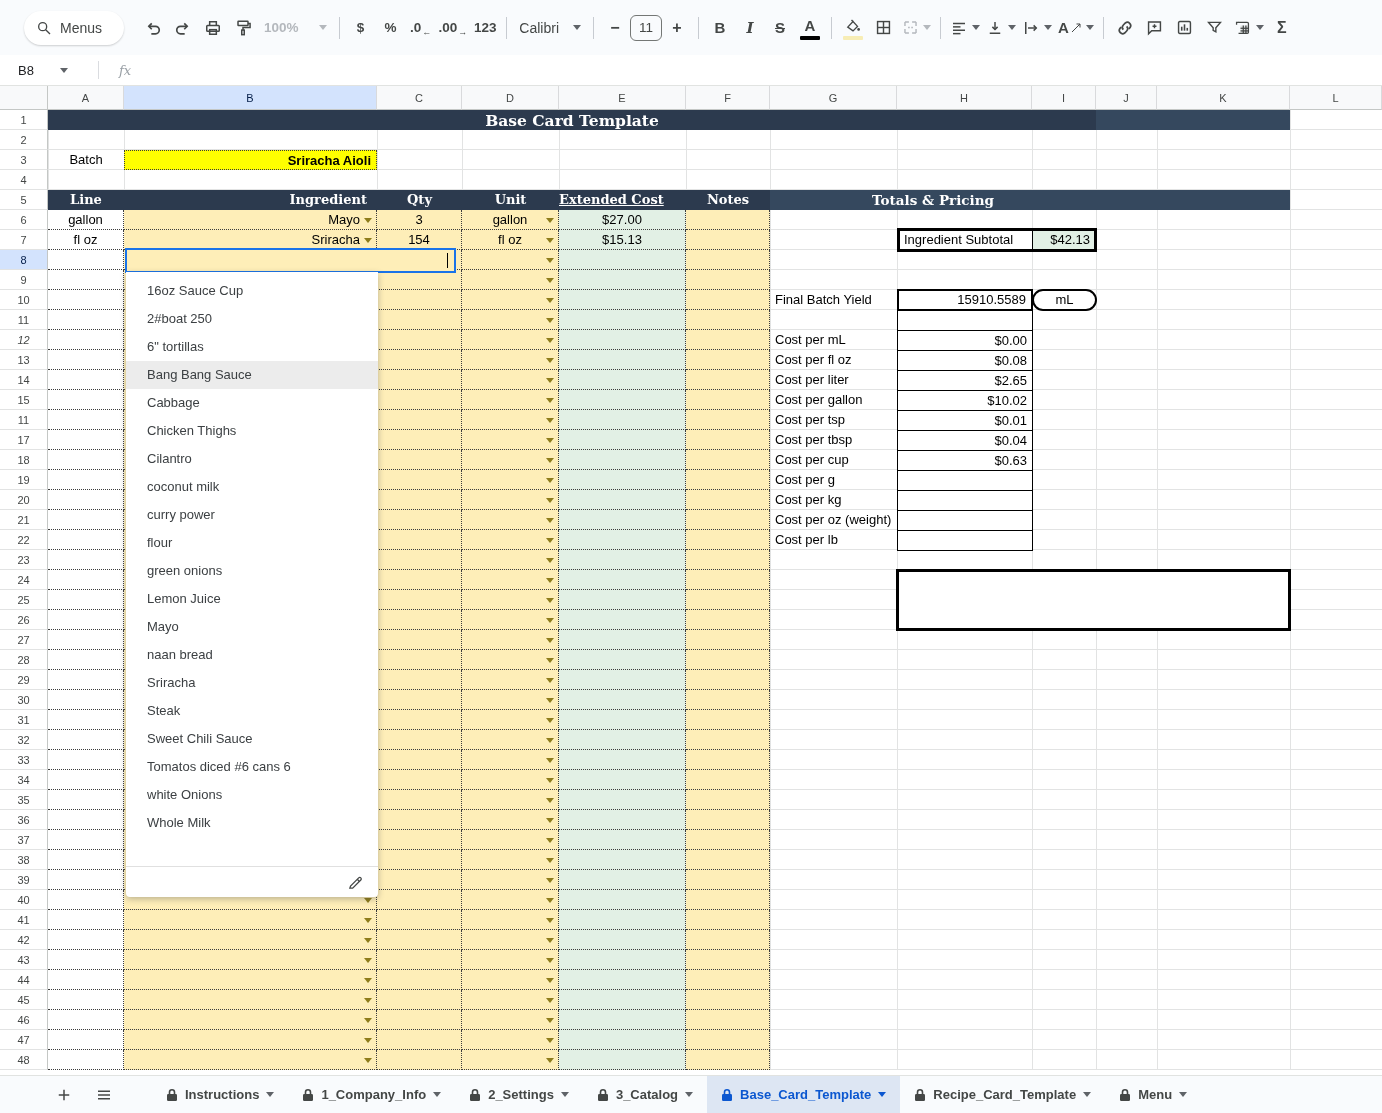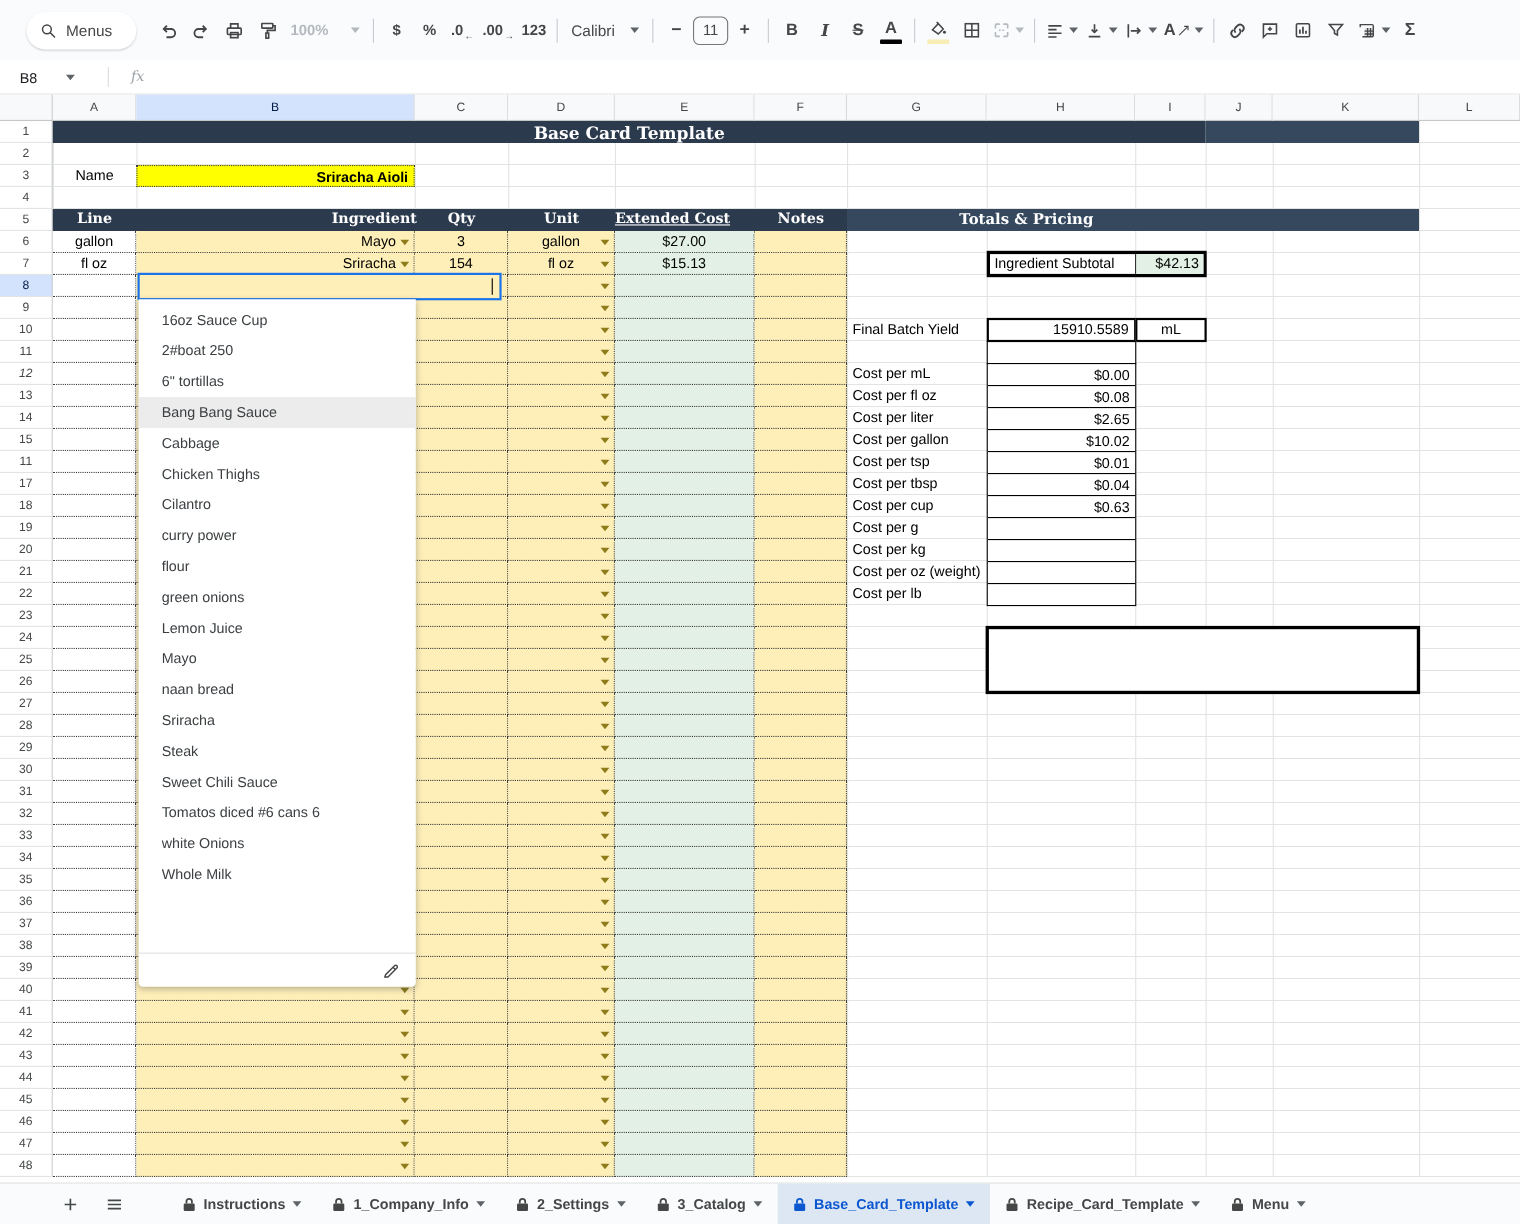--- a/index.html
+++ b/index.html
@@ -806,43 +806,43 @@
         </div>
         <div class="cell bg-g t-c" style="left: 559px; top: 940px; width: 127px;"></div>
         <div class="cell bg-y" style="left: 686px; top: 940px; width: 84px;"></div>
       </div>
 
     <div class="banner" style="left:48px; top:0; width:1048px; background:#2c3a4e; text-align:center; font-size:15.5px; line-height:21px;">
       <span>Base Card Template</span>
     </div>
     <div class="banner" style="left:1096px; top:0; width:194px; background:#35485e;"></div>
 
-    <div class="glabel" style="left:48px; top:40px; width:76px; text-align:center; padding-left:0;"><span>Name</span></div>
+    <div class="glabel" style="left:48px; top:40px; width:76px; text-align:center; padding-left:0;"><span>Batch</span></div>
     <div class="cell" style="left:124px; top:40px; width:253px; background:#ffff00; border:1px dotted #3c3c3c; font-weight:bold; text-align:right; padding-right:5px;"><span>Sriracha Aioli</span></div>
 
     <div class="banner" style="left:48px; top:80px; width:722px; background:#2c3a4e; font-size:13px; line-height:20px;">
       <span style="position:absolute; left:0; width:76px; text-align:center;">Line</span>
-      <span style="position:absolute; left:88px; width:253px; text-align:right; padding-right:10px;">Ingredient</span>
+      <span style="position:absolute; left:76px; width:253px; text-align:right; padding-right:10px;">Ingredient</span>
       <span style="position:absolute; left:329px; width:85px; text-align:center;">Qty</span>
       <span style="position:absolute; left:414px; width:97px; text-align:center;">Unit</span>
       <span style="position:absolute; left:511px; width:127px; text-decoration:underline;">Extended Cost</span>
       <span style="position:absolute; left:638px; width:84px; text-align:center;">Notes</span>
     </div>
     <div class="banner" style="left:770px; top:80px; width:520px; background:#35485e; font-size:13.5px; line-height:20px;">
       <span style="position:absolute; left:0; width:326px; text-align:center;">Totals &amp; Pricing</span>
     </div>
 
     <div class="bbox" style="left:897px; top:118px; width:200px; height:24px; border-width:3px; display:flex;">
       <div style="width:133px; border-right:1px solid #000; padding-left:4px;">Ingredient Subtotal</div>
       <div style="flex:1; background:#e2f0e5; text-align:right; padding-right:4px;">$42.13</div>
     </div>
 
     <div class="glabel" style="left:770px; top:180px; width:127px;"><span>Final Batch Yield</span></div>
     <div class="bbox" style="left:897px; top:179px; width:136px; height:22px; text-align:right; padding-right:5px;"><span>15910.5589</span></div>
-    <div class="bbox" style="left:1032px; top:179px; width:65px; height:22px; text-align:center;"><span>mL</span></div>
+    <div class="bbox" style="left:1032px; top:179px; width:65px; height:22px; text-align:center;border-radius:11px;"><span>mL</span></div>
     <div class="bbox" style="left:897px; top:200px; width:136px; height:21px; border-width:1.5px;"></div>
 
     <div id="cost-labels">
         <div class="glabel" style="left: 770px; top: 220px; width: 127px;">Cost per mL</div>
         <div class="glabel" style="left: 770px; top: 240px; width: 127px;">Cost per fl oz</div>
         <div class="glabel" style="left: 770px; top: 260px; width: 127px;">Cost per liter</div>
         <div class="glabel" style="left: 770px; top: 280px; width: 127px;">Cost per gallon</div>
         <div class="glabel" style="left: 770px; top: 300px; width: 127px;">Cost per tsp</div>
         <div class="glabel" style="left: 770px; top: 320px; width: 127px;">Cost per tbsp</div>
         <div class="glabel" style="left: 770px; top: 340px; width: 127px;">Cost per cup</div>
@@ -874,20 +874,21 @@
 
     <div id="dropdown">
       <div id="dd-options">
           <div class="dd-item">16oz Sauce Cup</div>
           <div class="dd-item">2#boat 250</div>
           <div class="dd-item">6" tortillas</div>
           <div class="dd-item hl">Bang Bang Sauce</div>
           <div class="dd-item">Cabbage</div>
           <div class="dd-item">Chicken Thighs</div>
           <div class="dd-item">Cilantro</div>
+          <div class="dd-item">coconut milk</div>
           <div class="dd-item">curry power</div>
           <div class="dd-item">flour</div>
           <div class="dd-item">green onions</div>
           <div class="dd-item">Lemon Juice</div>
           <div class="dd-item">Mayo</div>
           <div class="dd-item">naan bread</div>
           <div class="dd-item">Sriracha</div>
           <div class="dd-item">Steak</div>
           <div class="dd-item">Sweet Chili Sauce</div>
           <div class="dd-item">Tomatos diced #6 cans 6</div>

